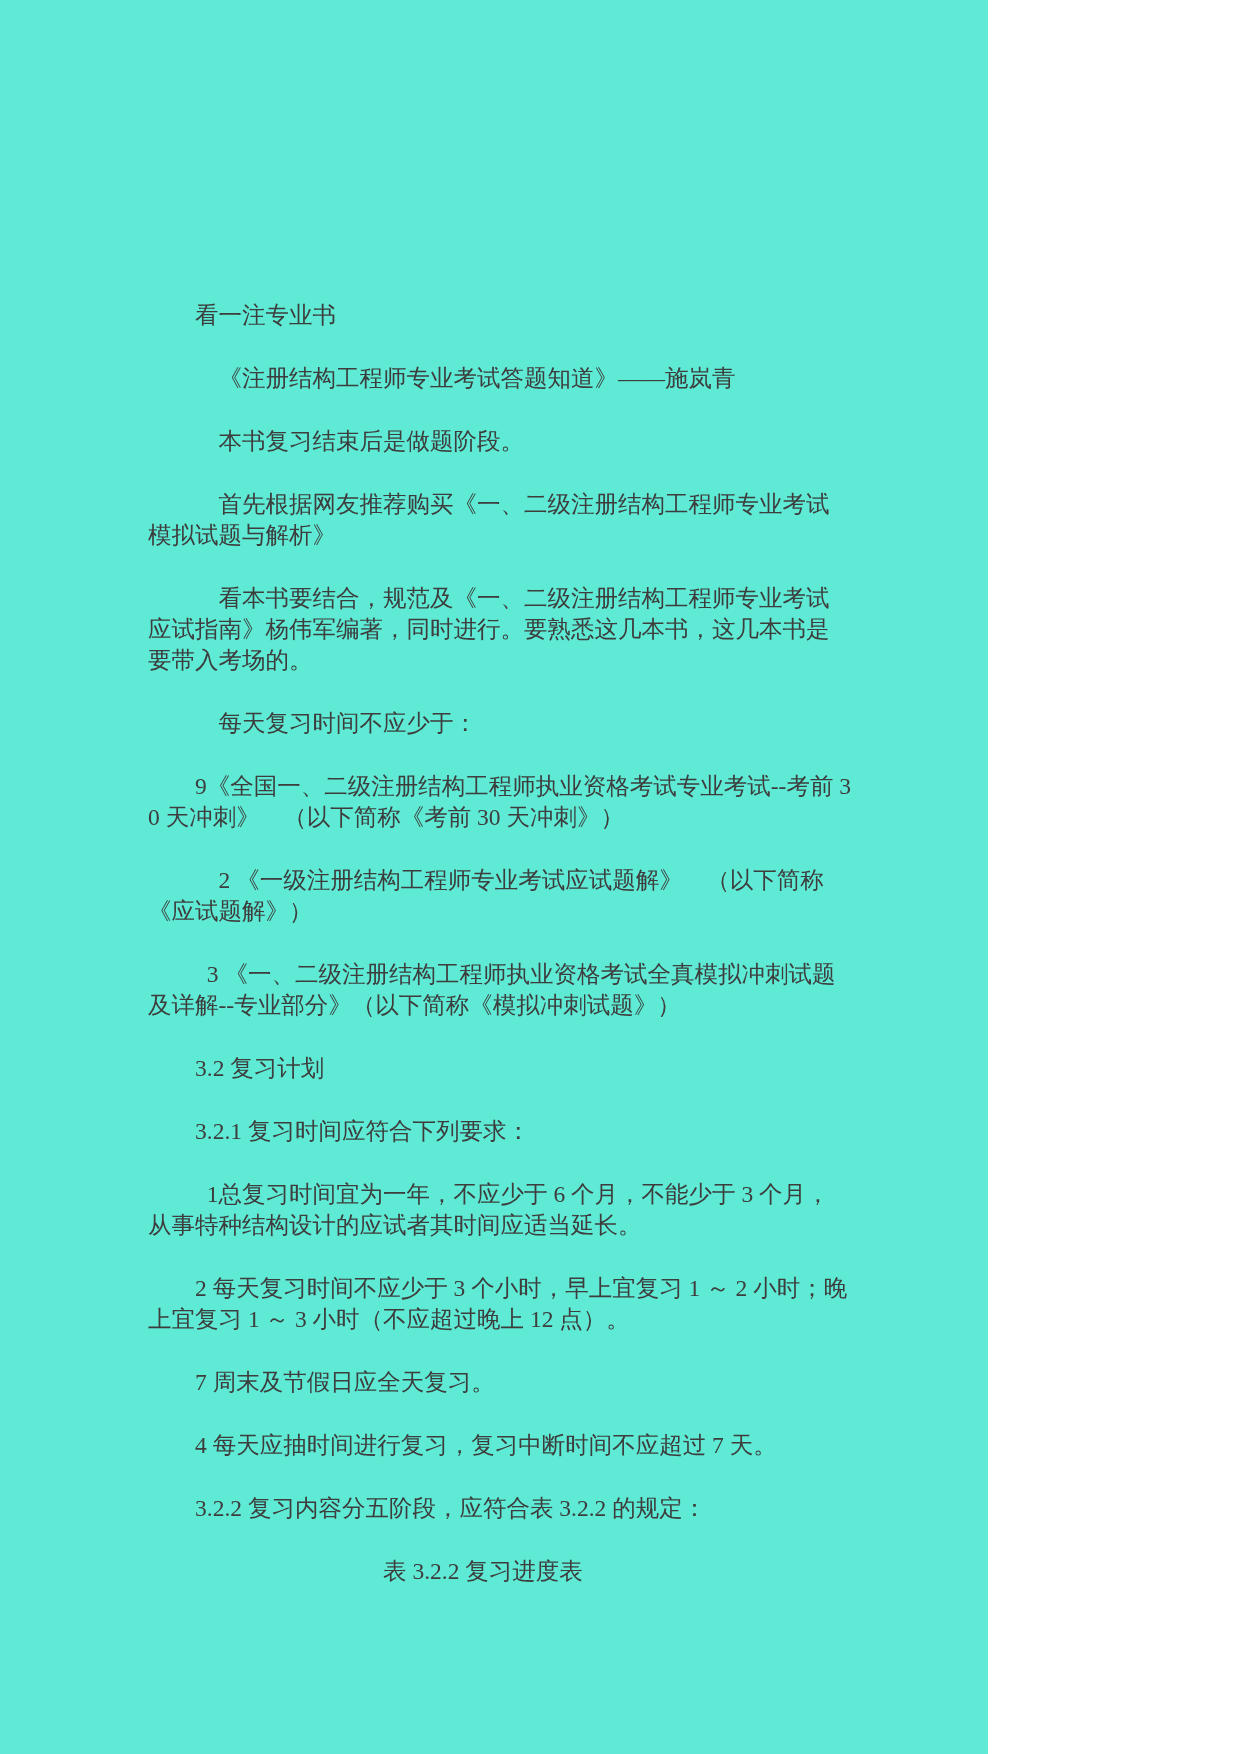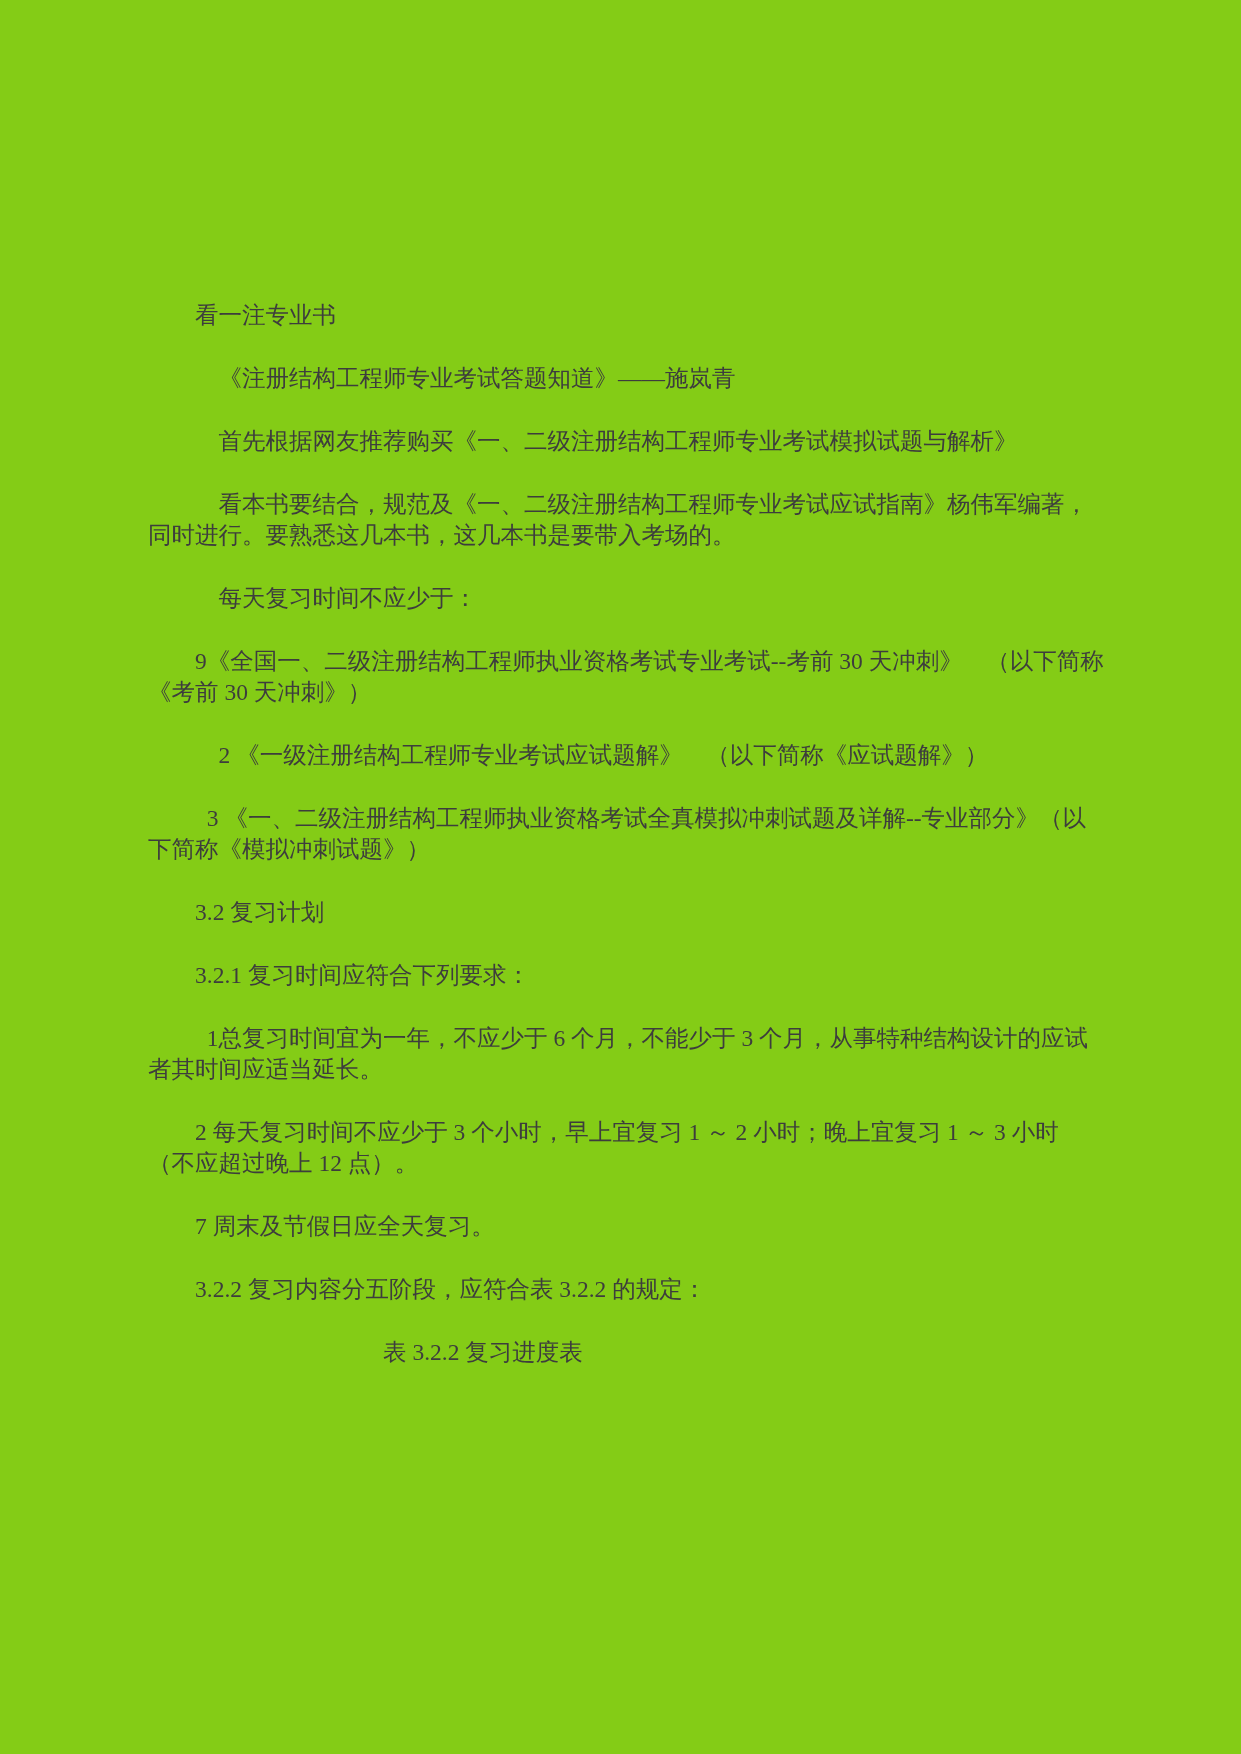--- a/index.html
+++ b/index.html
@@ -10,49 +10,51 @@
   body {
     width: 1241px;
     height: 1754px;
     font-family: "Liberation Serif", "DejaVu Serif", serif;
     font-size: 23.5px;
     color: #3d3d3d;
     overflow: hidden;
   }
   .page {
     box-sizing: border-box;
-    width: 1241px;
+    width: 988px;
     height: 1754px;
     padding: 300px 136px 0 148px;
-    background: #84cc16;
+    background: #5eead4;
   }
   .para {
     margin: 0 0 32px 0;
     line-height: 31px;
     text-align: left;
     word-break: break-all;
   }
   .ind2  { text-indent: 2em; }
   .ind25 { text-indent: 2.5em; }
   .ind3  { text-indent: 3em; }
   .ind10 { text-indent: 10em; }
   .gap-before { margin-top: 32px; }
 </style>
 </head>
 <body style="color: rgb(61, 61, 61); background: rgb(255, 255, 255);">
 
 <div class="page">
   <p class="para ind2">看一注专业书</p>
   <p class="para ind3">《注册结构工程师专业考试答题知道》——施岚青</p>
+  <p class="para ind3">本书复习结束后是做题阶段。</p>
   <p class="para ind3">首先根据网友推荐购买《一、二级注册结构工程师专业考试模拟试题与解析》</p>
   <p class="para ind3">看本书要结合，规范及《一、二级注册结构工程师专业考试应试指南》杨伟军编著，同时进行。要熟悉这几本书，这几本书是要带入考场的。</p>
   <p class="para ind3">每天复习时间不应少于：</p>
   <p class="para ind2">9《全国一、二级注册结构工程师执业资格考试专业考试--考前 30 天冲刺》　（以下简称《考前 30 天冲刺》）</p>
   <p class="para ind3">2 《一级注册结构工程师专业考试应试题解》　（以下简称《应试题解》）</p>
   <p class="para ind25">3 《一、二级注册结构工程师执业资格考试全真模拟冲刺试题及详解--专业部分》（以下简称《模拟冲刺试题》）</p>
   <p class="para ind2 gap-before">3.2 复习计划</p>
   <p class="para ind2">3.2.1 复习时间应符合下列要求：</p>
   <p class="para ind25">1总复习时间宜为一年，不应少于 6 个月，不能少于 3 个月，从事特种结构设计的应试者其时间应适当延长。</p>
   <p class="para ind2">2 每天复习时间不应少于 3 个小时，早上宜复习 1 ～ 2 小时；晚上宜复习 1 ～ 3 小时（不应超过晚上 12 点）。</p>
   <p class="para ind2">7 周末及节假日应全天复习。</p>
+  <p class="para ind2">4 每天应抽时间进行复习，复习中断时间不应超过 7 天。</p>
   <p class="para ind2">3.2.2 复习内容分五阶段，应符合表 3.2.2 的规定：</p>
   <p class="para ind10">表 3.2.2 复习进度表</p>
 </div>
 
 </body></html>

